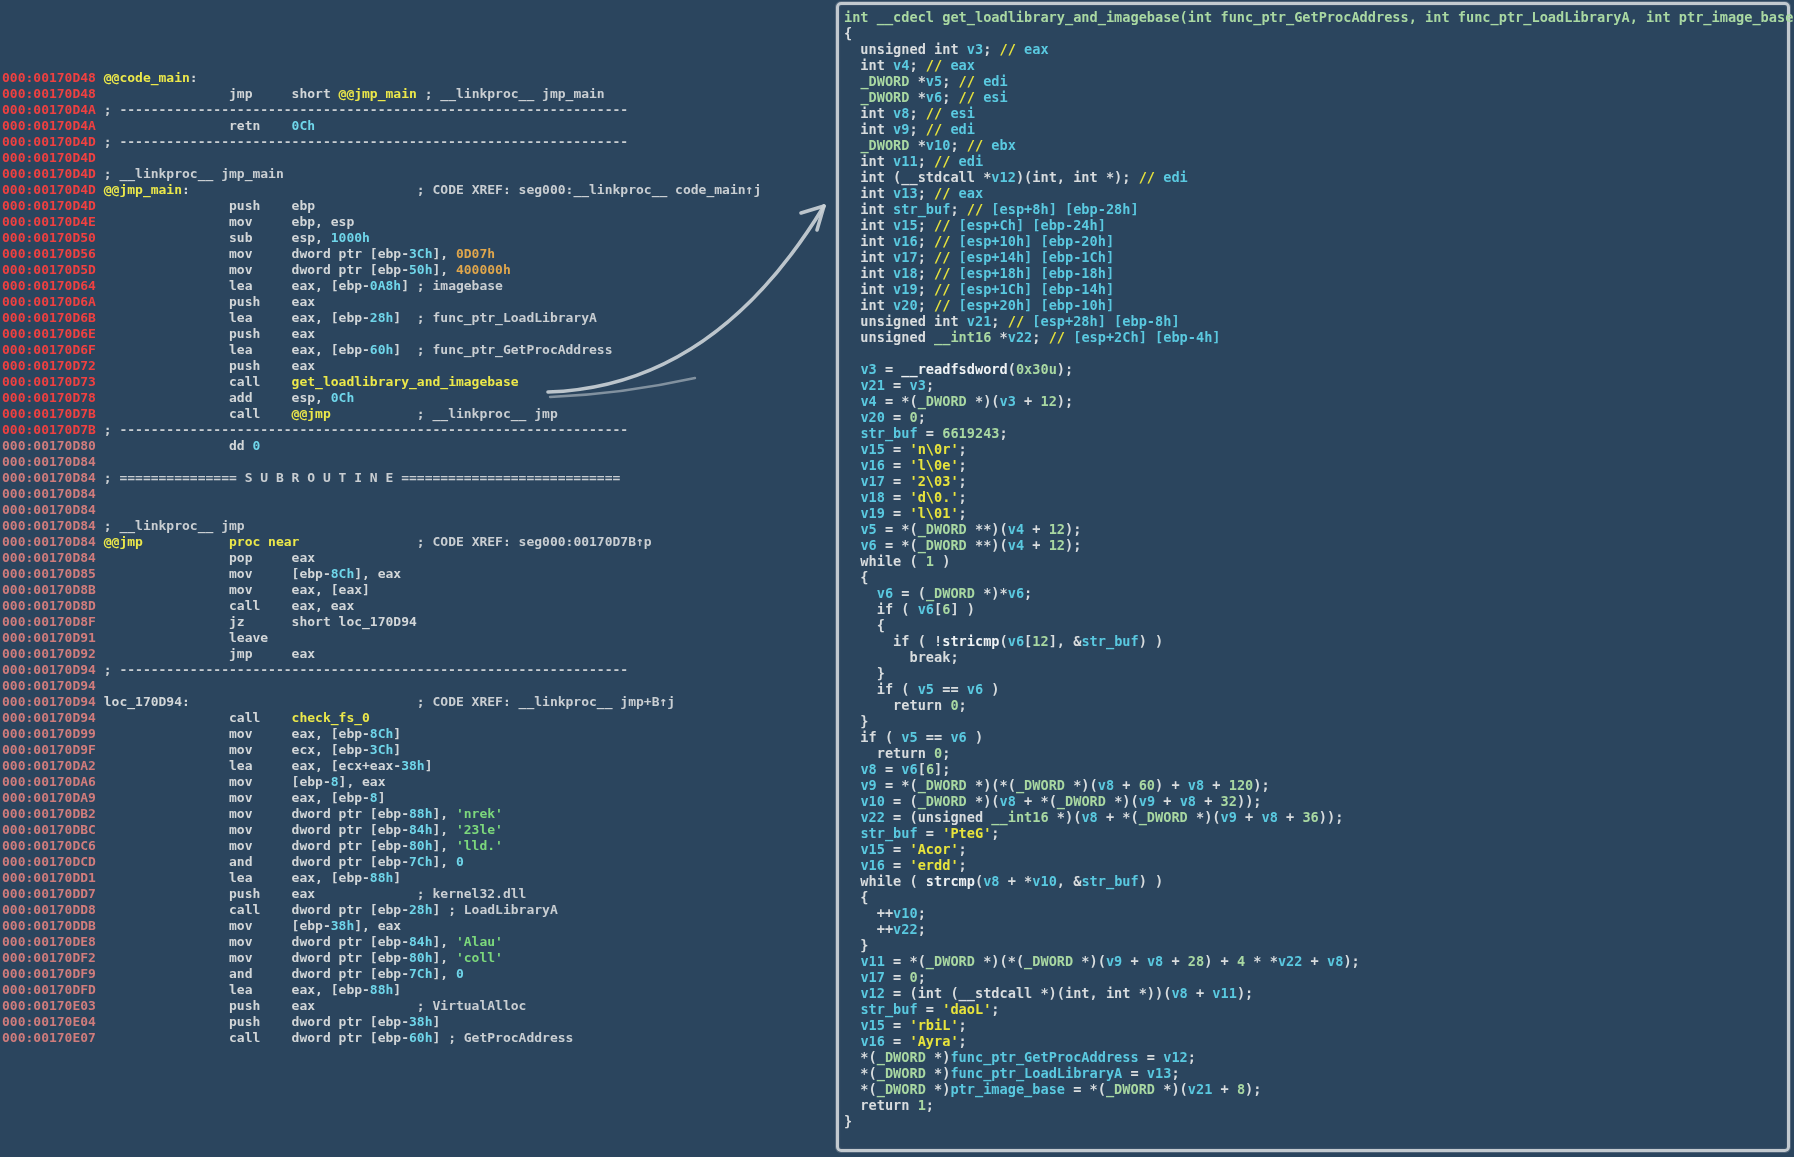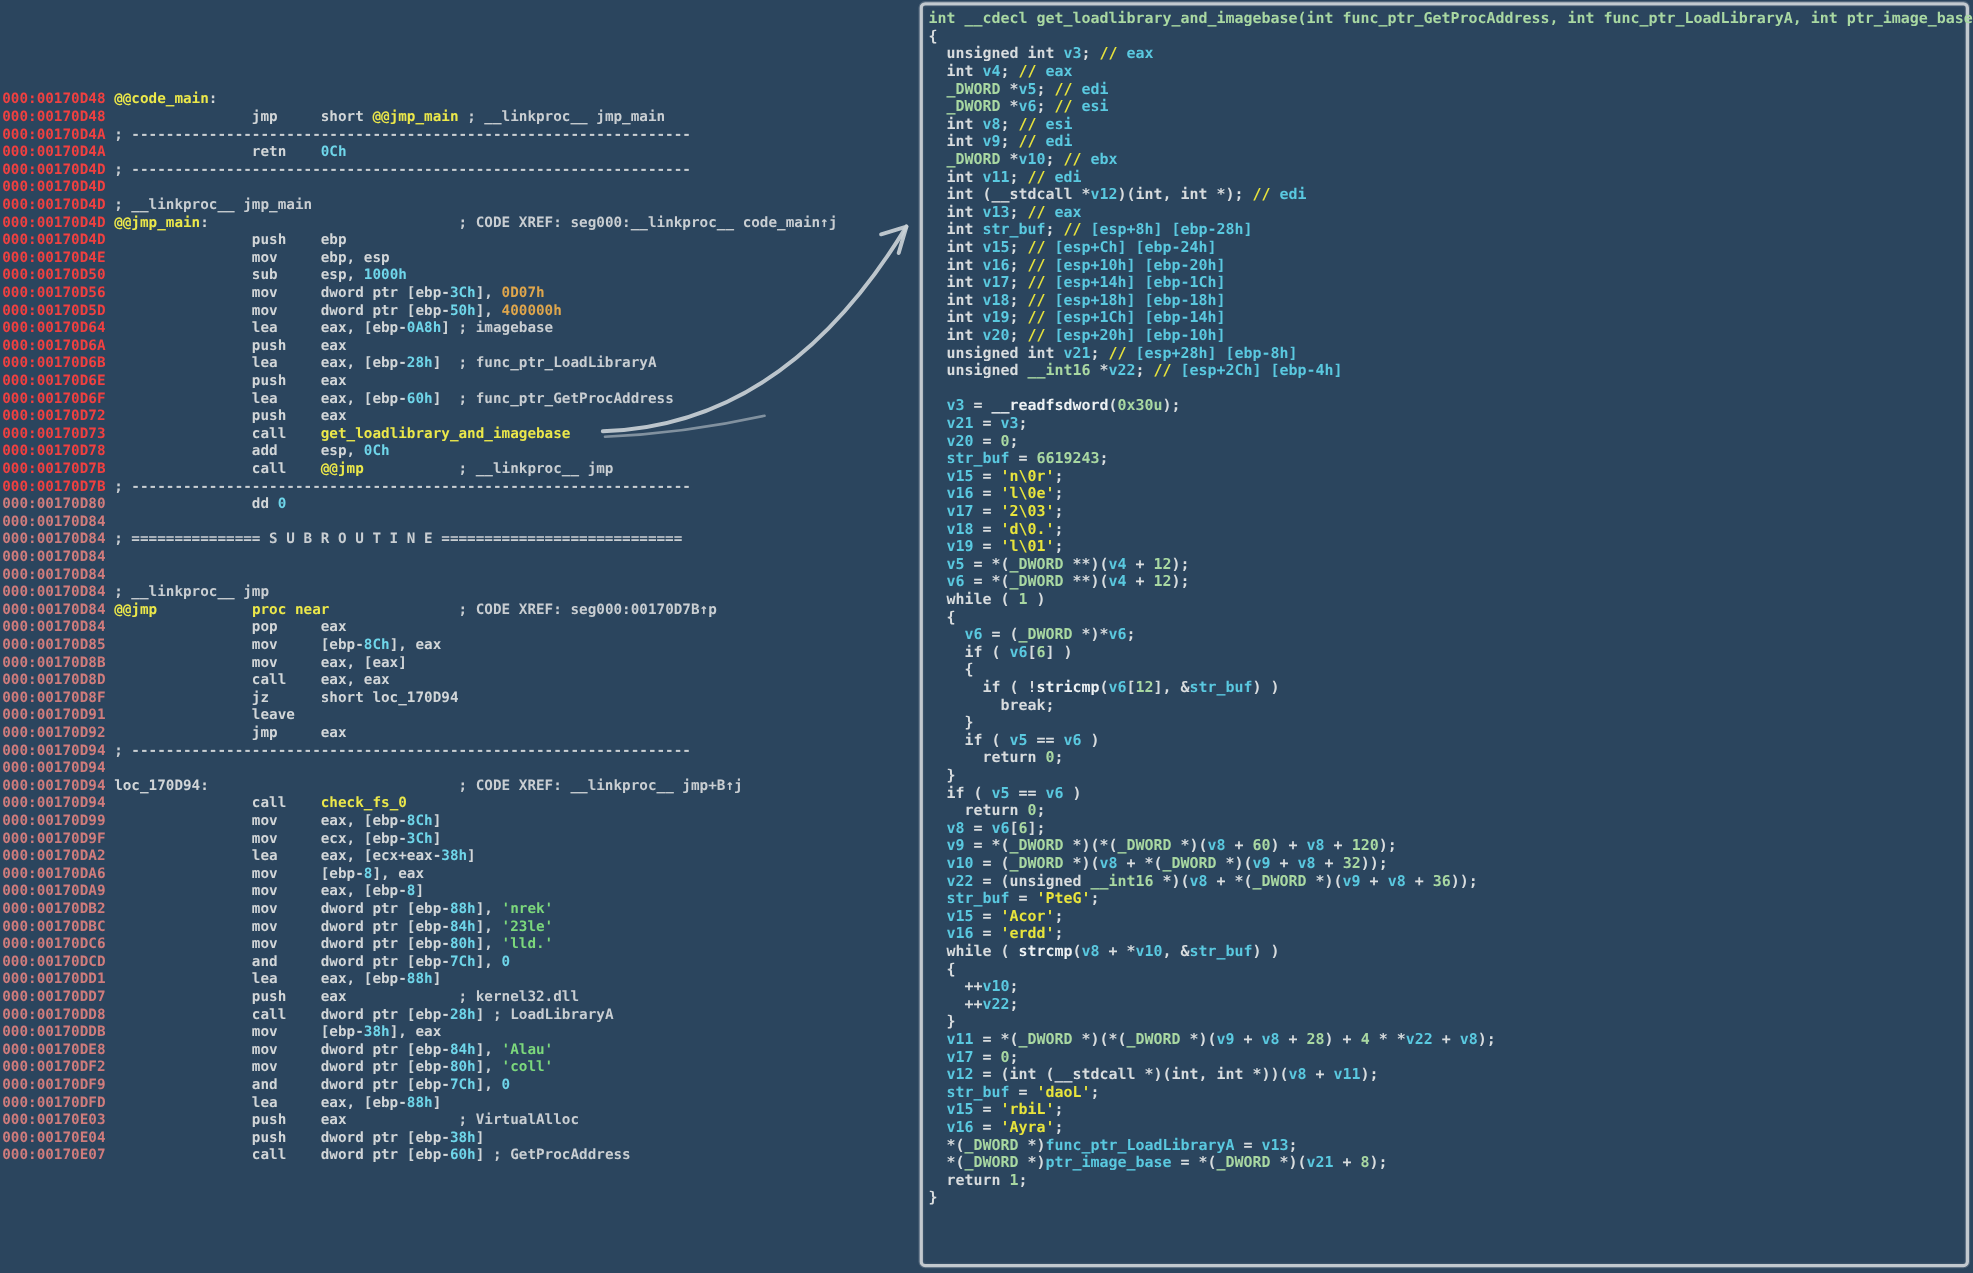--- a/index.html
+++ b/index.html
@@ -6,21 +6,21 @@
     --background:#2b455e; --address_red:#f04040; --address_salmon:#d07c7c;
     --code_default:#d2d6d8; --comment_gray:#c9ced2; --number_cyan:#6fd6ea;
     --number_amber:#dfa64c; --name_yellow:#ece84a; --string_green:#7cd87c;
     --pseudo_default:#d8dcde; --type_green:#a9d8a2; --var_cyan:#5ac9e0;
     --func_white:#eef2f4; --literal_yellow:#e8e43c; --border:#c2c9cf; --arrow:#c9d0d6;
   }
   html,body{margin:0;padding:0;background:var(--background);}
   .screen{position:relative;width:1794px;height:1157px;background:var(--background);
     overflow:hidden;font-family:"DejaVu Sans Mono","Liberation Mono",monospace;font-weight:bold;}
   
-  .asm{position:absolute;left:2px;top:83px;font-size:13px;}
+  .asm{position:absolute;left:2px;top:70px;font-size:13px;}
   .asm .row{height:16px;line-height:16px;white-space:pre;}
   
   .panel{position:absolute;left:836px;top:2px;width:954px;height:1150px;box-sizing:border-box;
     border:3px solid var(--border);border-radius:5px;padding:4px 0 0 5px;
     box-shadow:0 0 0 1px rgba(194,201,207,.25), inset 0 0 2px rgba(194,201,207,.35);}
   .pseudo{font-size:13.6px;}
   .pseudo .row{height:16px;line-height:16px;white-space:pre;}
   
   .r{color:var(--address_red)} .p{color:var(--address_salmon)}
   .w{color:var(--code_default)} .m{color:var(--comment_gray)}
@@ -118,20 +118,21 @@
         <div class="row"><span class="k">  int </span><span class="v">v16</span><span class="k">; </span><span class="sy">// </span><span class="v">[esp+10h] [ebp-20h]</span></div>
         <div class="row"><span class="k">  int </span><span class="v">v17</span><span class="k">; </span><span class="sy">// </span><span class="v">[esp+14h] [ebp-1Ch]</span></div>
         <div class="row"><span class="k">  int </span><span class="v">v18</span><span class="k">; </span><span class="sy">// </span><span class="v">[esp+18h] [ebp-18h]</span></div>
         <div class="row"><span class="k">  int </span><span class="v">v19</span><span class="k">; </span><span class="sy">// </span><span class="v">[esp+1Ch] [ebp-14h]</span></div>
         <div class="row"><span class="k">  int </span><span class="v">v20</span><span class="k">; </span><span class="sy">// </span><span class="v">[esp+20h] [ebp-10h]</span></div>
         <div class="row"><span class="k">  unsigned int </span><span class="v">v21</span><span class="k">; </span><span class="sy">// </span><span class="v">[esp+28h] [ebp-8h]</span></div>
         <div class="row"><span class="k">  unsigned </span><span class="t">__int16</span><span class="k"> *</span><span class="v">v22</span><span class="k">; </span><span class="sy">// </span><span class="v">[esp+2Ch] [ebp-4h]</span></div>
         <div class="row"></div>
         <div class="row"><span class="k">  </span><span class="v">v3</span><span class="k"> = </span><span class="f">__readfsdword</span><span class="k">(</span><span class="t">0x30u</span><span class="k">);</span></div>
         <div class="row"><span class="k">  </span><span class="v">v21</span><span class="k"> = </span><span class="v">v3</span><span class="k">;</span></div>
+        <div class="row"><span class="k">  </span><span class="v">v4</span><span class="k"> = *(</span><span class="t">_DWORD</span><span class="k"> *)(</span><span class="v">v3</span><span class="k"> + </span><span class="t">12</span><span class="k">);</span></div>
         <div class="row"><span class="k">  </span><span class="v">v20</span><span class="k"> = </span><span class="t">0</span><span class="k">;</span></div>
         <div class="row"><span class="k">  </span><span class="v">str_buf</span><span class="k"> = </span><span class="t">6619243</span><span class="k">;</span></div>
         <div class="row"><span class="k">  </span><span class="v">v15</span><span class="k"> = </span><span class="sy">'n\0r'</span><span class="k">;</span></div>
         <div class="row"><span class="k">  </span><span class="v">v16</span><span class="k"> = </span><span class="sy">'l\0e'</span><span class="k">;</span></div>
         <div class="row"><span class="k">  </span><span class="v">v17</span><span class="k"> = </span><span class="sy">'2\03'</span><span class="k">;</span></div>
         <div class="row"><span class="k">  </span><span class="v">v18</span><span class="k"> = </span><span class="sy">'d\0.'</span><span class="k">;</span></div>
         <div class="row"><span class="k">  </span><span class="v">v19</span><span class="k"> = </span><span class="sy">'l\01'</span><span class="k">;</span></div>
         <div class="row"><span class="k">  </span><span class="v">v5</span><span class="k"> = *(</span><span class="t">_DWORD</span><span class="k"> **)(</span><span class="v">v4</span><span class="k"> + </span><span class="t">12</span><span class="k">);</span></div>
         <div class="row"><span class="k">  </span><span class="v">v6</span><span class="k"> = *(</span><span class="t">_DWORD</span><span class="k"> **)(</span><span class="v">v4</span><span class="k"> + </span><span class="t">12</span><span class="k">);</span></div>
         <div class="row"><span class="k">  while ( </span><span class="t">1</span><span class="k"> )</span></div>
@@ -158,20 +159,21 @@
         <div class="row"><span class="k">  {</span></div>
         <div class="row"><span class="k">    ++</span><span class="v">v10</span><span class="k">;</span></div>
         <div class="row"><span class="k">    ++</span><span class="v">v22</span><span class="k">;</span></div>
         <div class="row"><span class="k">  }</span></div>
         <div class="row"><span class="k">  </span><span class="v">v11</span><span class="k"> = *(</span><span class="t">_DWORD</span><span class="k"> *)(*(</span><span class="t">_DWORD</span><span class="k"> *)(</span><span class="v">v9</span><span class="k"> + </span><span class="v">v8</span><span class="k"> + </span><span class="t">28</span><span class="k">) + </span><span class="t">4</span><span class="k"> * *</span><span class="v">v22</span><span class="k"> + </span><span class="v">v8</span><span class="k">);</span></div>
         <div class="row"><span class="k">  </span><span class="v">v17</span><span class="k"> = </span><span class="t">0</span><span class="k">;</span></div>
         <div class="row"><span class="k">  </span><span class="v">v12</span><span class="k"> = (int (__stdcall *)(int, int *))(</span><span class="v">v8</span><span class="k"> + </span><span class="v">v11</span><span class="k">);</span></div>
         <div class="row"><span class="k">  </span><span class="v">str_buf</span><span class="k"> = </span><span class="sy">'daoL'</span><span class="k">;</span></div>
         <div class="row"><span class="k">  </span><span class="v">v15</span><span class="k"> = </span><span class="sy">'rbiL'</span><span class="k">;</span></div>
         <div class="row"><span class="k">  </span><span class="v">v16</span><span class="k"> = </span><span class="sy">'Ayra'</span><span class="k">;</span></div>
+        <div class="row"><span class="k">  *(</span><span class="t">_DWORD</span><span class="k"> *)</span><span class="v">func_ptr_GetProcAddress</span><span class="k"> = </span><span class="v">v12</span><span class="k">;</span></div>
         <div class="row"><span class="k">  *(</span><span class="t">_DWORD</span><span class="k"> *)</span><span class="v">func_ptr_LoadLibraryA</span><span class="k"> = </span><span class="v">v13</span><span class="k">;</span></div>
         <div class="row"><span class="k">  *(</span><span class="t">_DWORD</span><span class="k"> *)</span><span class="v">ptr_image_base</span><span class="k"> = *(</span><span class="t">_DWORD</span><span class="k"> *)(</span><span class="v">v21</span><span class="k"> + </span><span class="t">8</span><span class="k">);</span></div>
         <div class="row"><span class="k">  return </span><span class="t">1</span><span class="k">;</span></div>
         <div class="row"><span class="k">}</span></div>
       </div>
   </div>
 
   <svg class="arrow" width="310" height="240" viewBox="0 0 310 240">
     <path d="M 10 229 C 60 227, 105 221, 155 210" fill="none" stroke="var(--arrow)" stroke-width="2.4" stroke-linecap="round" opacity="0.55"></path>
     <path d="M 8 224 C 110 221, 205 168, 284 38" fill="none" stroke="var(--arrow)" stroke-width="3.6" stroke-linecap="round" opacity="0.92"></path>

